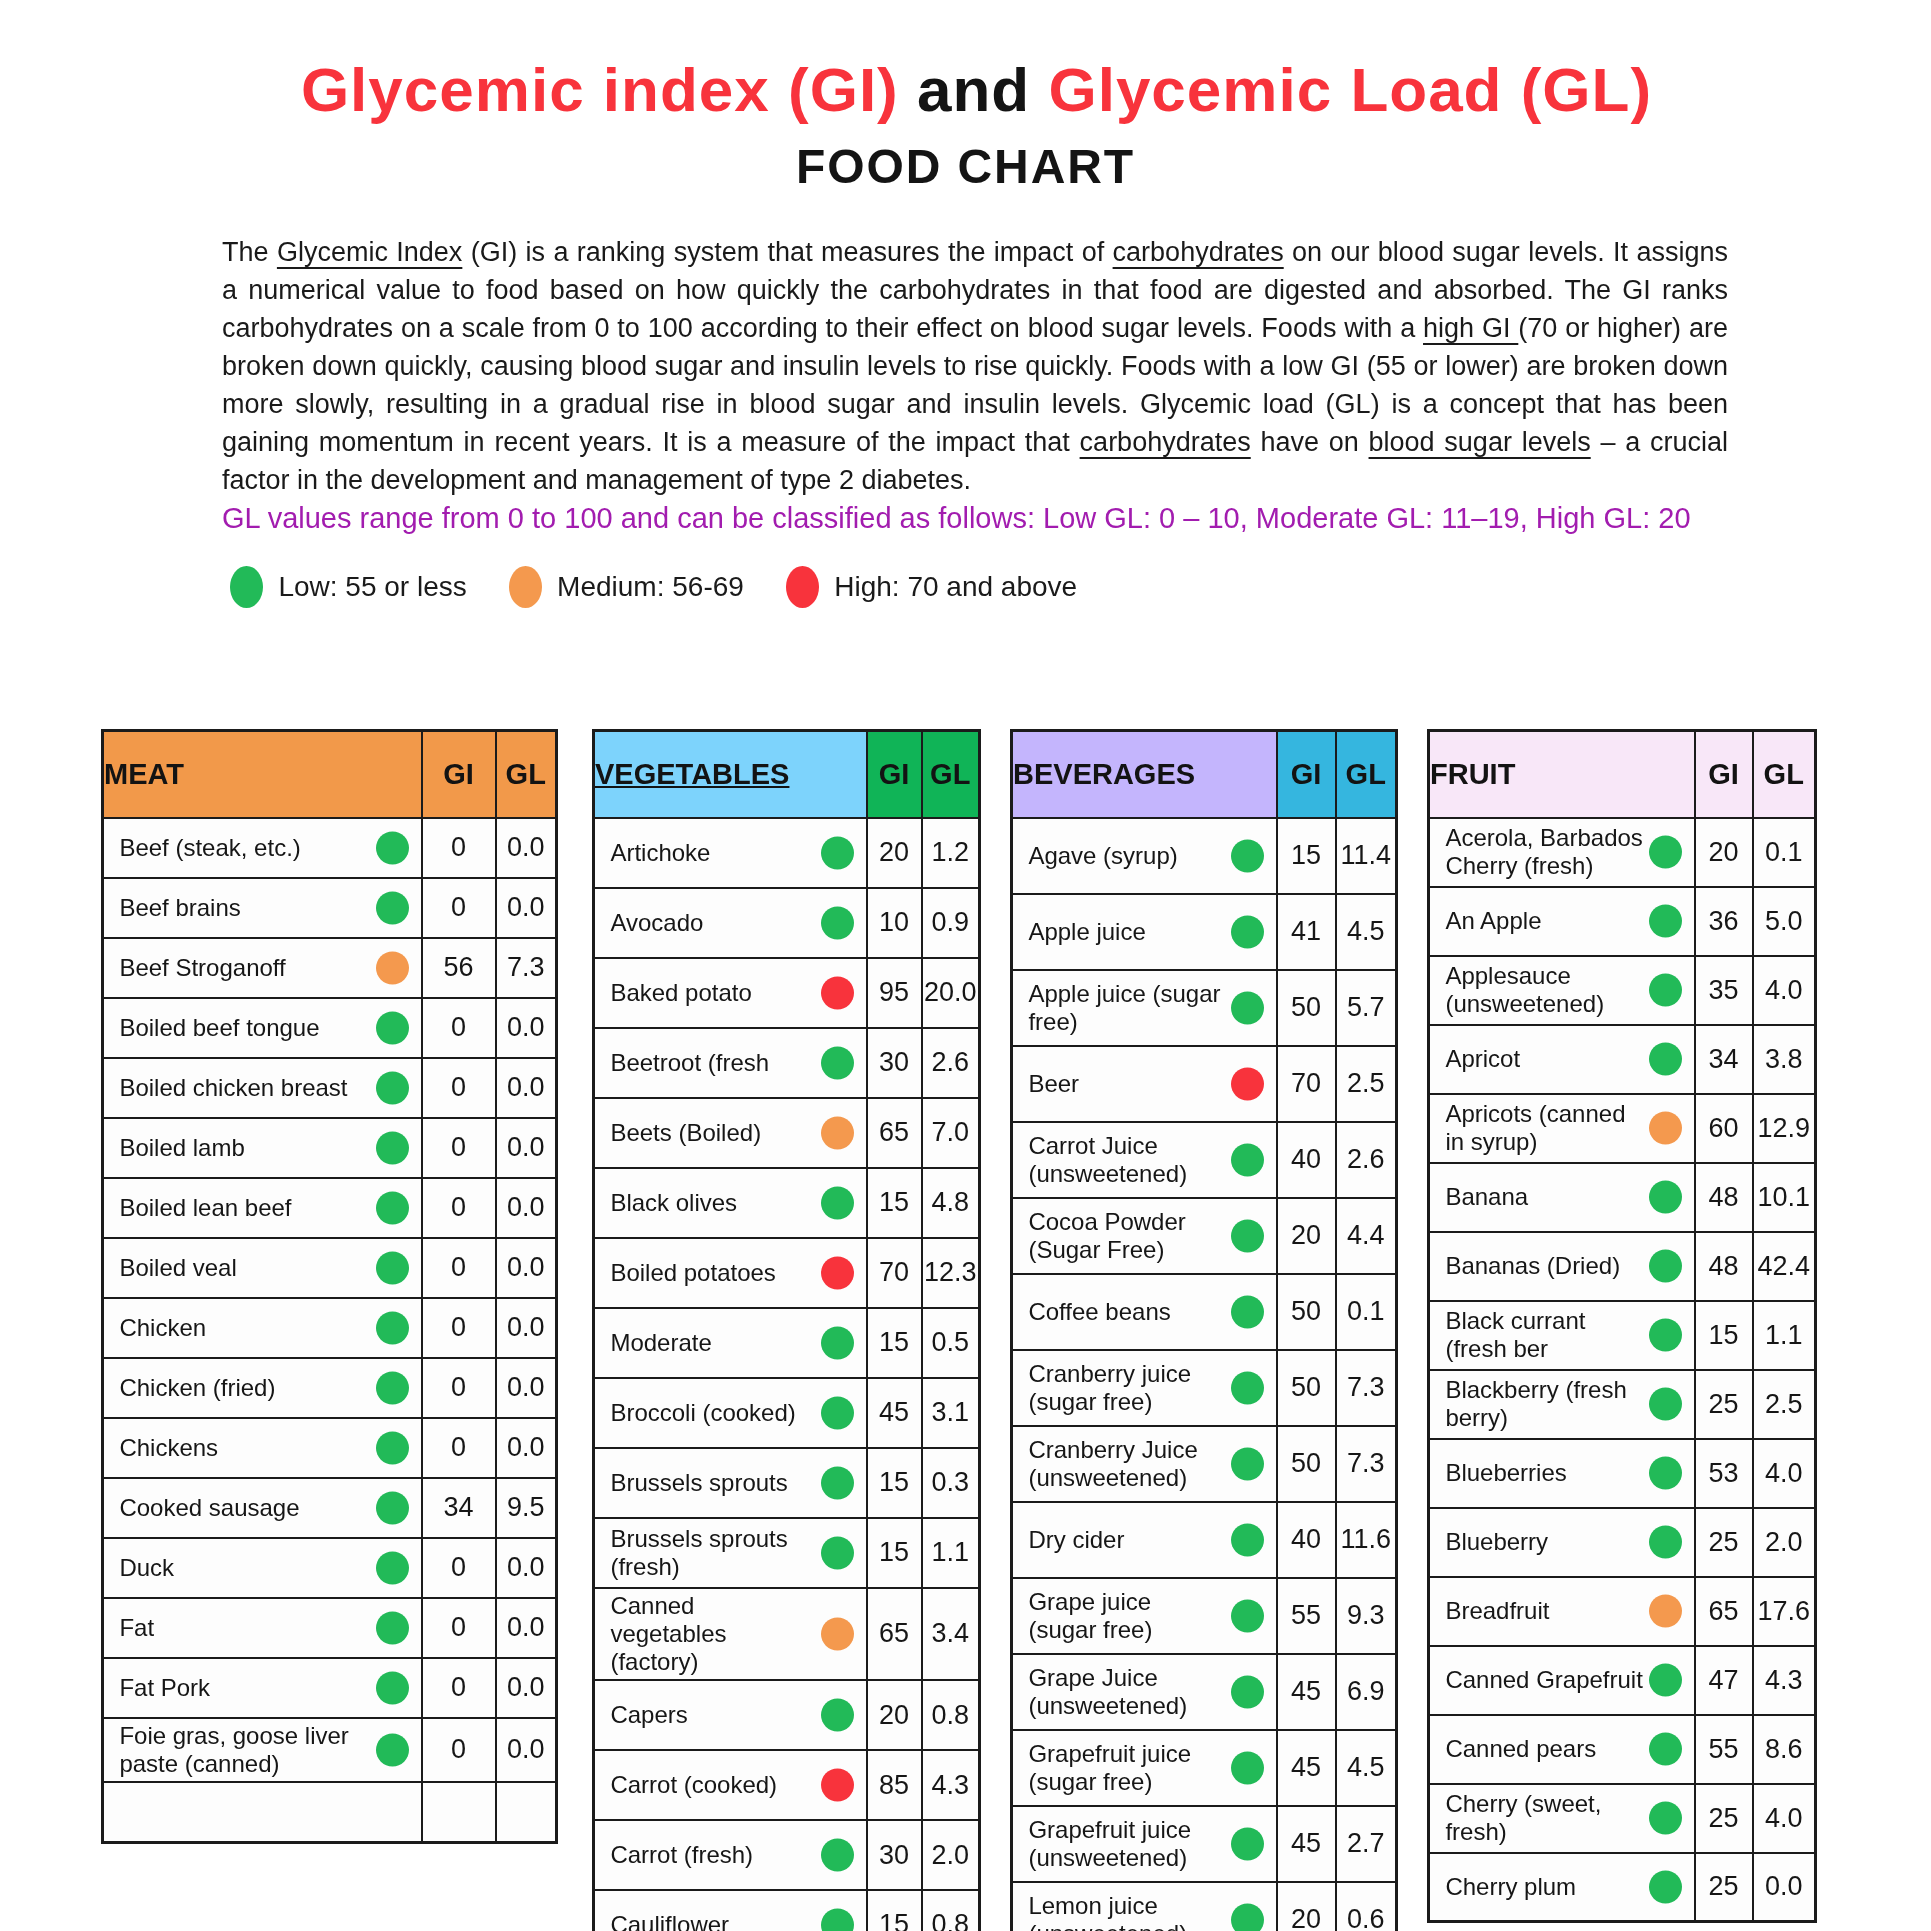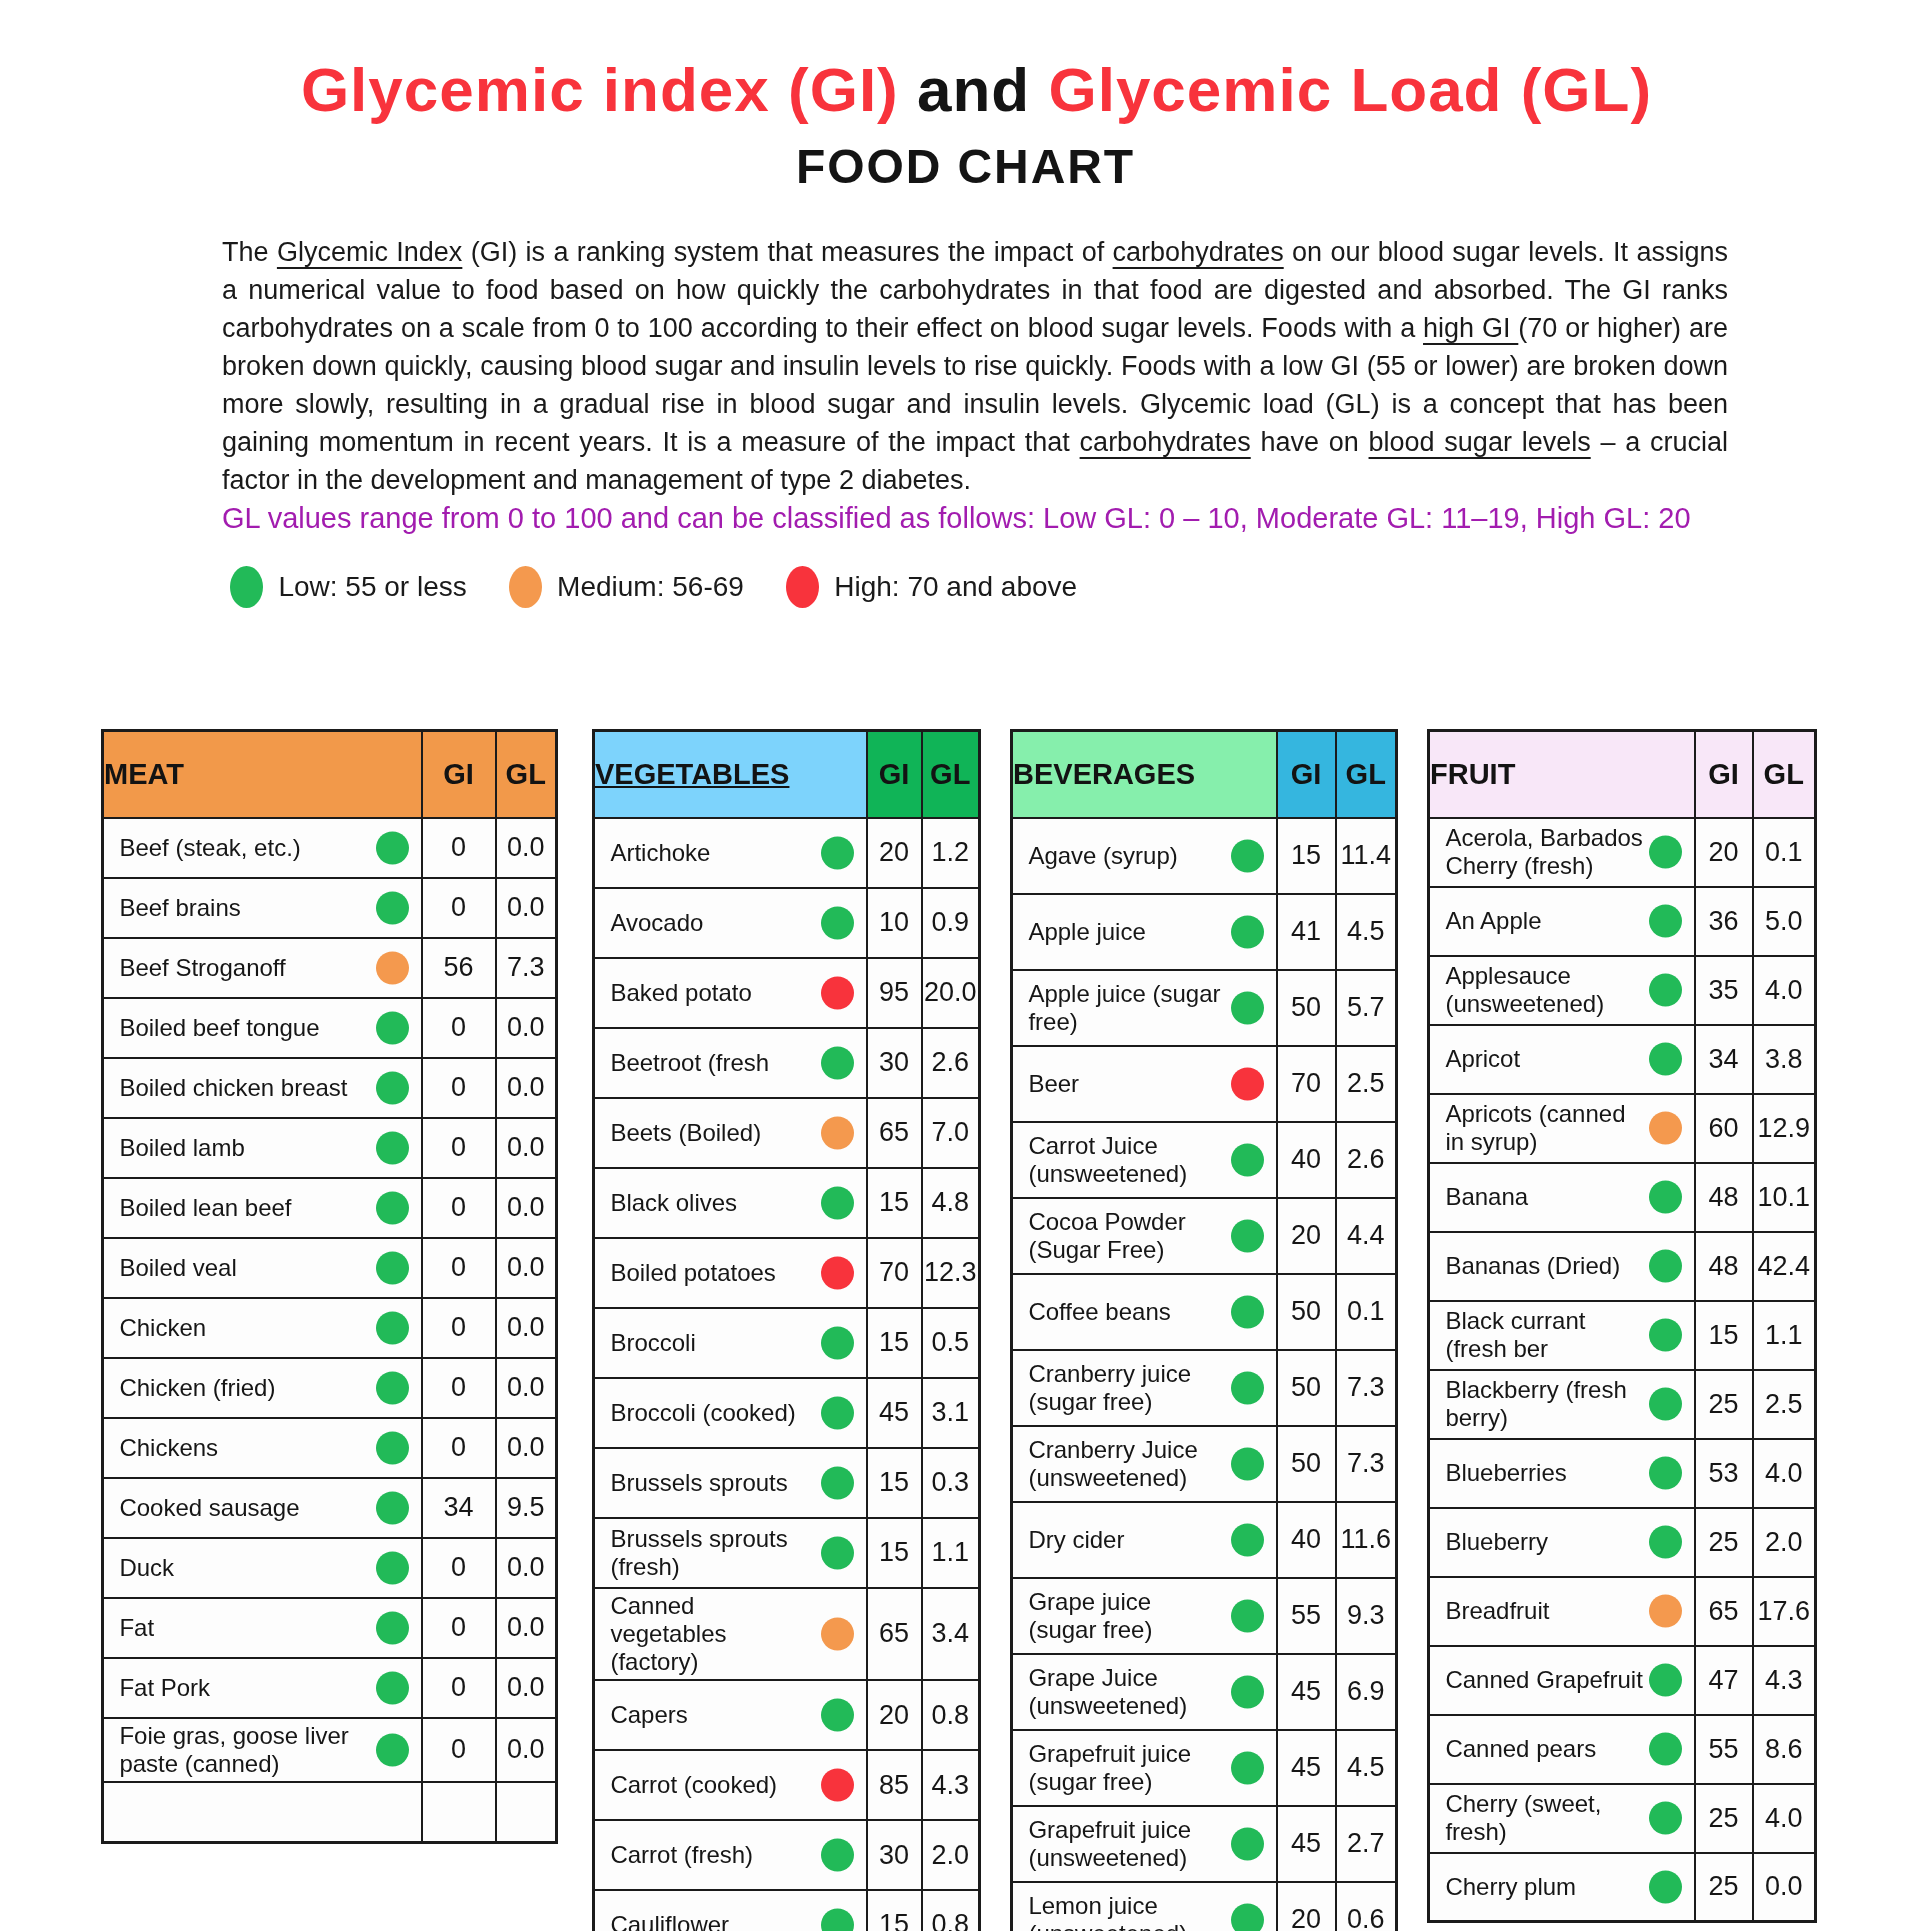--- a/index.html
+++ b/index.html
@@ -412,21 +412,21 @@
                 <span class="lbl">Boiled potatoes</span>
                 <span class="dot" style="background: rgb(248, 51, 60);"></span>
               </div>
             </td>
             <td class="num">70</td>
             <td class="num">12.3</td>
           </tr>
           <tr>
             <td>
               <div class="namewrap">
-                <span class="lbl">Broccoli</span>
+                <span class="lbl">Moderate</span>
                 <span class="dot" style="background: rgb(34, 186, 88);"></span>
               </div>
             </td>
             <td class="num">15</td>
             <td class="num">0.5</td>
           </tr>
           <tr>
             <td>
               <div class="namewrap">
                 <span class="lbl">Broccoli (cooked)</span>
@@ -509,21 +509,21 @@
         </tbody>
       </table>
       <table class="food-table t2">
         <colgroup>
           <col style="width: 265px;">
           <col style="width: 59px;">
           <col style="width: 61px;">
         </colgroup>
         <thead>
           <tr>
-            <th class="h-name" style="background: #86efac;">BEVERAGES</th>
+            <th class="h-name" style="background: #c4b5fd;">BEVERAGES</th>
             <th class="h-num" style="background: rgb(53, 182, 223);">GI</th>
             <th class="h-num" style="background: rgb(53, 182, 223);">GL</th>
           </tr>
         </thead>
         <tbody>
           <tr>
             <td>
               <div class="namewrap">
                 <span class="lbl">Agave (syrup)</span>
                 <span class="dot" style="background: rgb(34, 186, 88);"></span>

